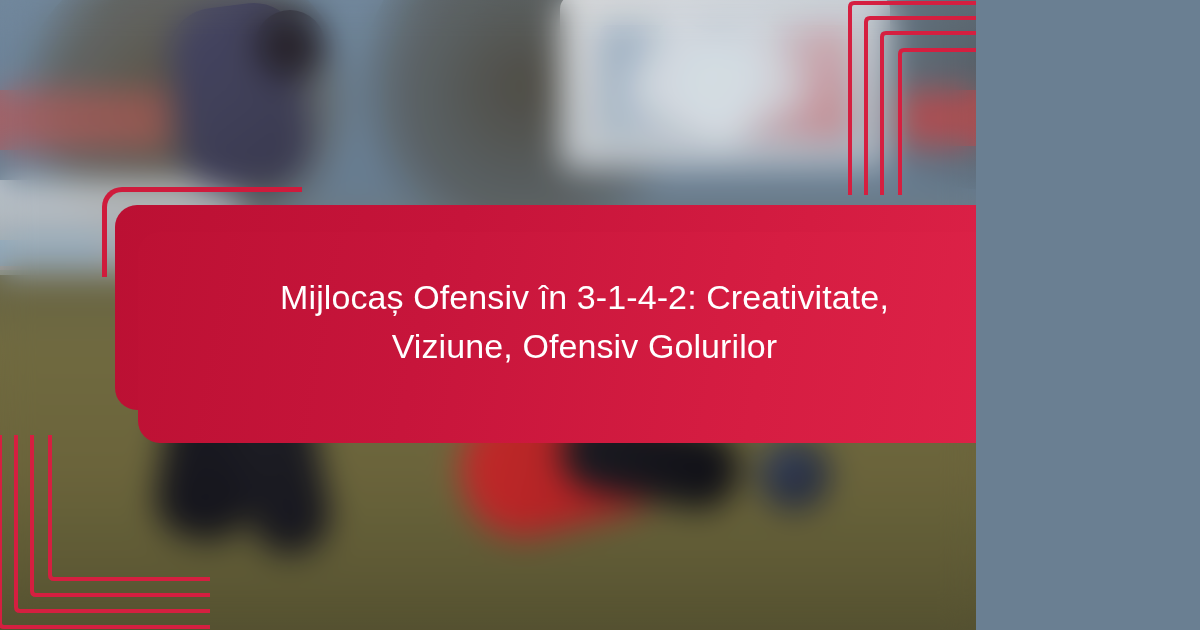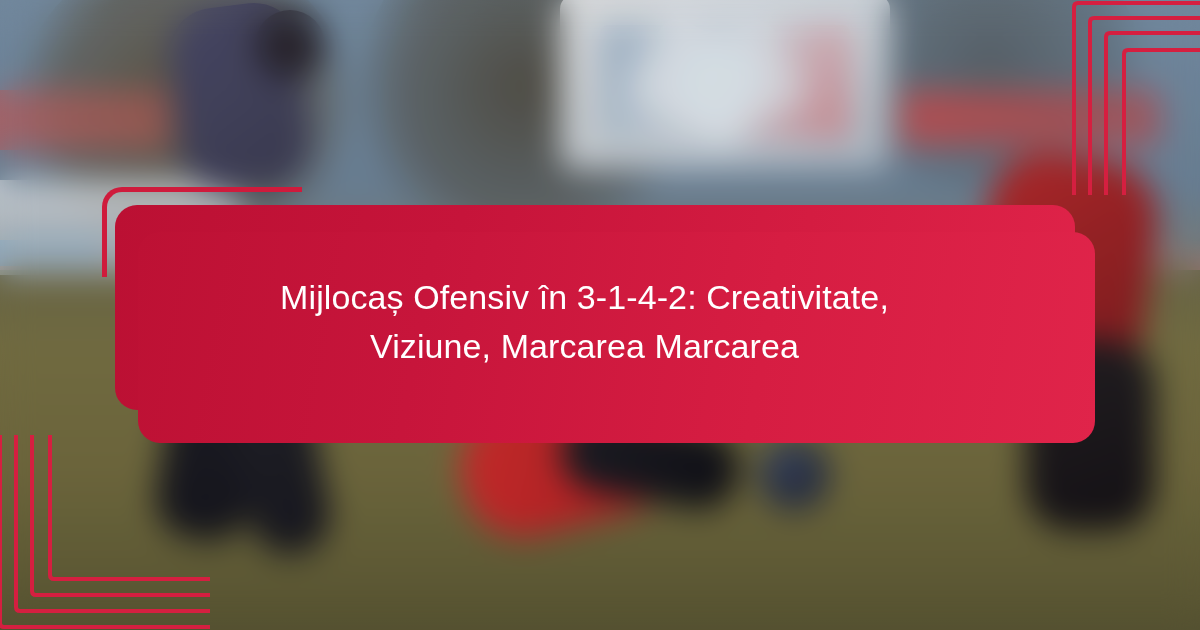--- a/index.html
+++ b/index.html
@@ -4,21 +4,21 @@
 <style>
   * { margin:0; padding:0; box-sizing:border-box; }
   html, body {
     width:1200px; height:630px;
     font-family:"Liberation Sans", sans-serif;
     overflow:hidden;
     background:#6a7f92;
   }
   #stage {
     position:relative;
-    width:1200px; height:630px;
+    width:976px; height:630px;
     overflow:hidden;
   }
 
   
   .photo {
     position:absolute; inset:-60px;
     overflow:hidden;
   }
   .photo .layer { position:absolute; }
 
@@ -201,17 +201,17 @@
       <path d="M32 0 V 156 Q 32 160 36 160 H 210" fill="none" stroke="#d51f40" stroke-width="4"></path>
       <path d="M50 0 V 140 Q 50 144 54 144 H 210" fill="none" stroke="#d51f40" stroke-width="4"></path>
     </svg>
   </div>
 
   <div class="bracket"></div>
   <div class="card-back"></div>
   <div class="card-front">
     <div class="title">
       <span>Mijlocaș Ofensiv în 3-1-4-2: Creativitate,</span><br>
-      <span>Viziune, Marcarea Marcarea</span>
+      <span>Viziune, Ofensiv Golurilor</span>
     </div>
   </div>
 
 </div>
 
 </body></html>

